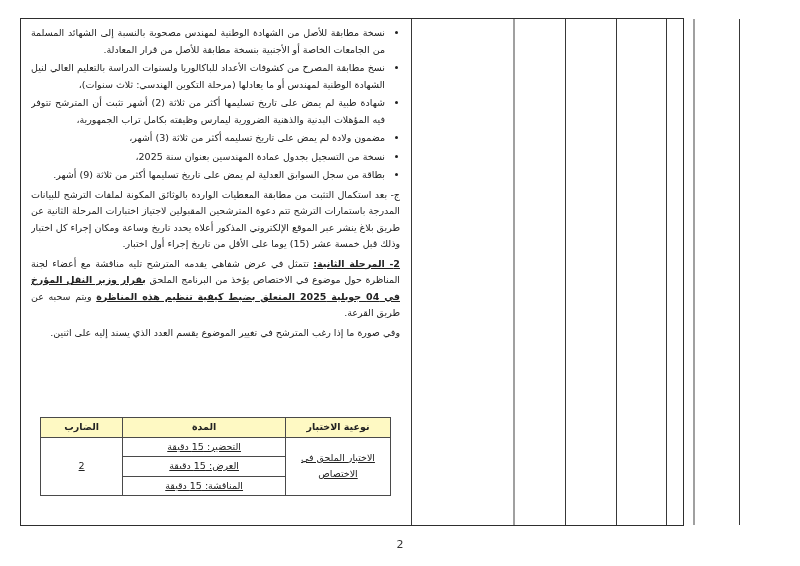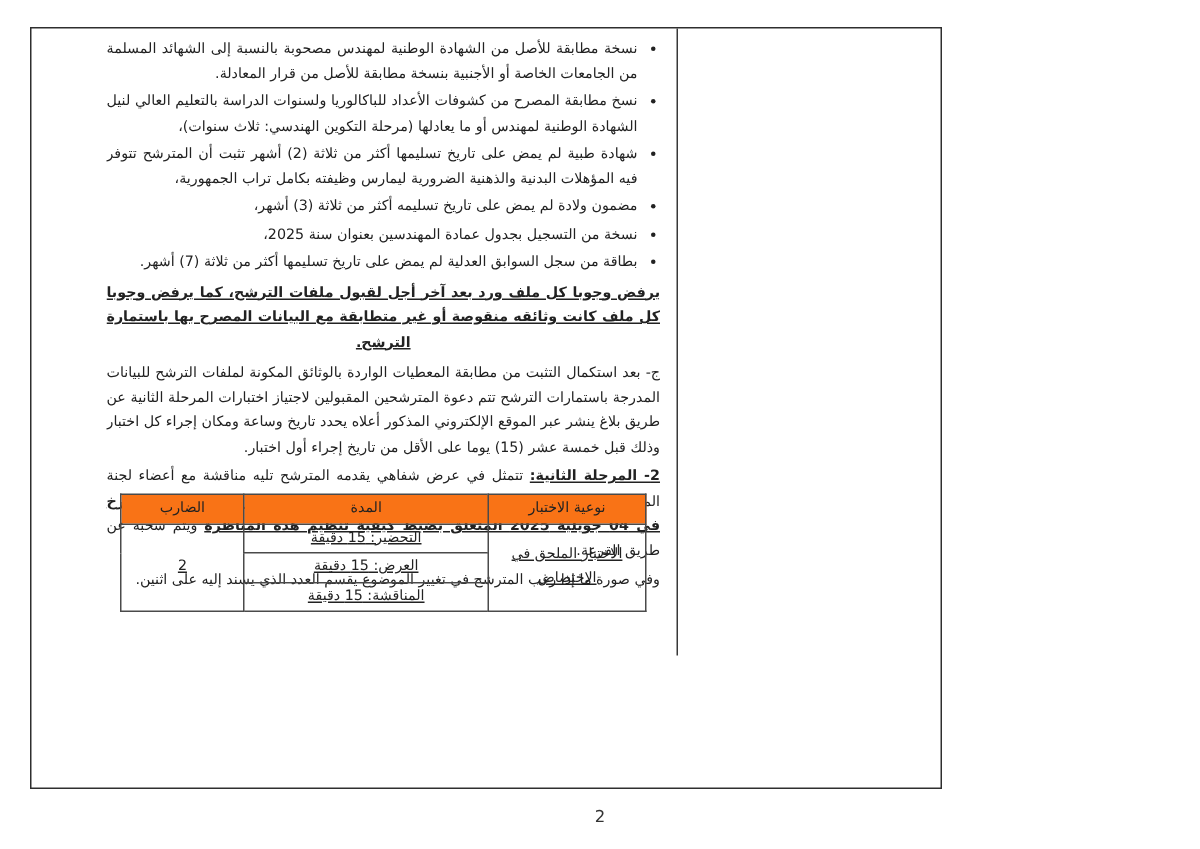--- a/index.html
+++ b/index.html
@@ -9,25 +9,24 @@
     background: #ffffff;
     font-family: "DejaVu Sans", sans-serif;
     color: #1c1c1c;
     overflow: hidden;
   }
   .sheet { position: relative; width: 800px; height: 566px; background: #fff; }
 
   
   .doc-table {
     position: absolute; left: 20px; top: 18px;
-    width: 608px; height: 508px;
+    width: 664px; height: 508px;
     border: 1.5px solid #2e2e2e;
-    display: flex; flex-direction: column; align-items: stretch;
+    display: flex; flex-direction: row; align-items: stretch;
     background: #fff;
-    padding-left: 40px;
   }
 
   
   .text-col {
     position: relative;
     width: 391px; flex: 0 0 391px;
     border-right: 1px solid #383838;
     direction: rtl;
     padding: 4px 11px 0 10px;
     font-size: 9.5px;
@@ -82,21 +81,21 @@
     table-layout: fixed;
     width: calc(100% - 39px);
     border: 1.5px solid #2e2e2e;
   }
   table.exam-table th, table.exam-table td {
     border: 1px solid #4a4a4a;
     text-align: center;
     vertical-align: middle;
     padding: 1px 3px;
   }
-  table.exam-table th { background: #f97316; font-weight: normal; height: 17px; }
+  table.exam-table th { background: #fef9c3; font-weight: bold; height: 17px; }
   table.exam-table td { height: 14px; text-decoration: underline; }
   col.type-col  { width: 30%; }
   col.dur-col   { width: 46.5%; }
   col.coef-col  { width: 23.5%; }
 
   .page-number {
     position: absolute;
     left: 0; right: 0; top: 538px;
     text-align: center;
     font-size: 11px;
@@ -111,25 +110,24 @@
 
     <div class="text-col">
       <div class="flow">
 
         <ul class="bullets">
           <li>نسخة مطابقة للأصل من الشهادة الوطنية لمهندس مصحوبة بالنسبة إلى الشهائد المسلمة من الجامعات الخاصة أو الأجنبية بنسخة مطابقة للأصل من قرار المعادلة.</li>
           <li>نسخ مطابقة المصرح من كشوفات الأعداد للباكالوريا ولسنوات الدراسة بالتعليم العالي لنيل الشهادة الوطنية لمهندس أو ما يعادلها (مرحلة التكوين الهندسي: ثلاث سنوات)،</li>
           <li>شهادة طبية لم يمض على تاريخ تسليمها أكثر من ثلاثة (2) أشهر تثبت أن المترشح تتوفر فيه المؤهلات البدنية والذهنية الضرورية ليمارس وظيفته بكامل تراب الجمهورية،</li>
           <li>مضمون ولادة لم يمض على تاريخ تسليمه أكثر من ثلاثة (3) أشهر،</li>
           <li>نسخة من التسجيل بجدول عمادة المهندسين بعنوان سنة 2025،</li>
-          <li>بطاقة من سجل السوابق العدلية لم يمض على تاريخ تسليمها أكثر من ثلاثة (7) أشهر.</li>
+          <li>بطاقة من سجل السوابق العدلية لم يمض على تاريخ تسليمها أكثر من ثلاثة (9) أشهر.</li>
         </ul>
 
 
-        <p class="reject">يرفض وجوبا كل ملف ورد بعد آخر أجل لقبول ملفات الترشح، كما يرفض وجوبا كل ملف كانت وثائقه منقوصة أو غير متطابقة مع البيانات المصرح بها باستمارة الترشح.</p>
 
         <p class="para">ج- بعد استكمال التثبت من مطابقة المعطيات الواردة بالوثائق المكونة لملفات الترشح للبيانات المدرجة باستمارات الترشح تتم دعوة المترشحين المقبولين لاجتياز اختبارات المرحلة الثانية عن طريق بلاغ ينشر عبر الموقع الإلكتروني المذكور أعلاه يحدد تاريخ وساعة ومكان إجراء كل اختبار وذلك قبل خمسة عشر (15) يوما على الأقل من تاريخ إجراء أول اختبار.</p>
 
         <p class="para">
           <span class="bu">2- المرحلة الثانية:</span>
           <span>تتمثل في عرض شفاهي يقدمه المترشح تليه مناقشة مع أعضاء لجنة المناظرة حول موضوع في الاختصاص يؤخذ من البرنامج الملحق</span>
           <span class="bu">بقرار وزير النقل المؤرخ في 04 جويلية 2025 المتعلق بضبط كيفية تنظيم هذه المناظرة</span>
           <span>ويتم سحبه عن طريق القرعة.</span>
         </p>
 

